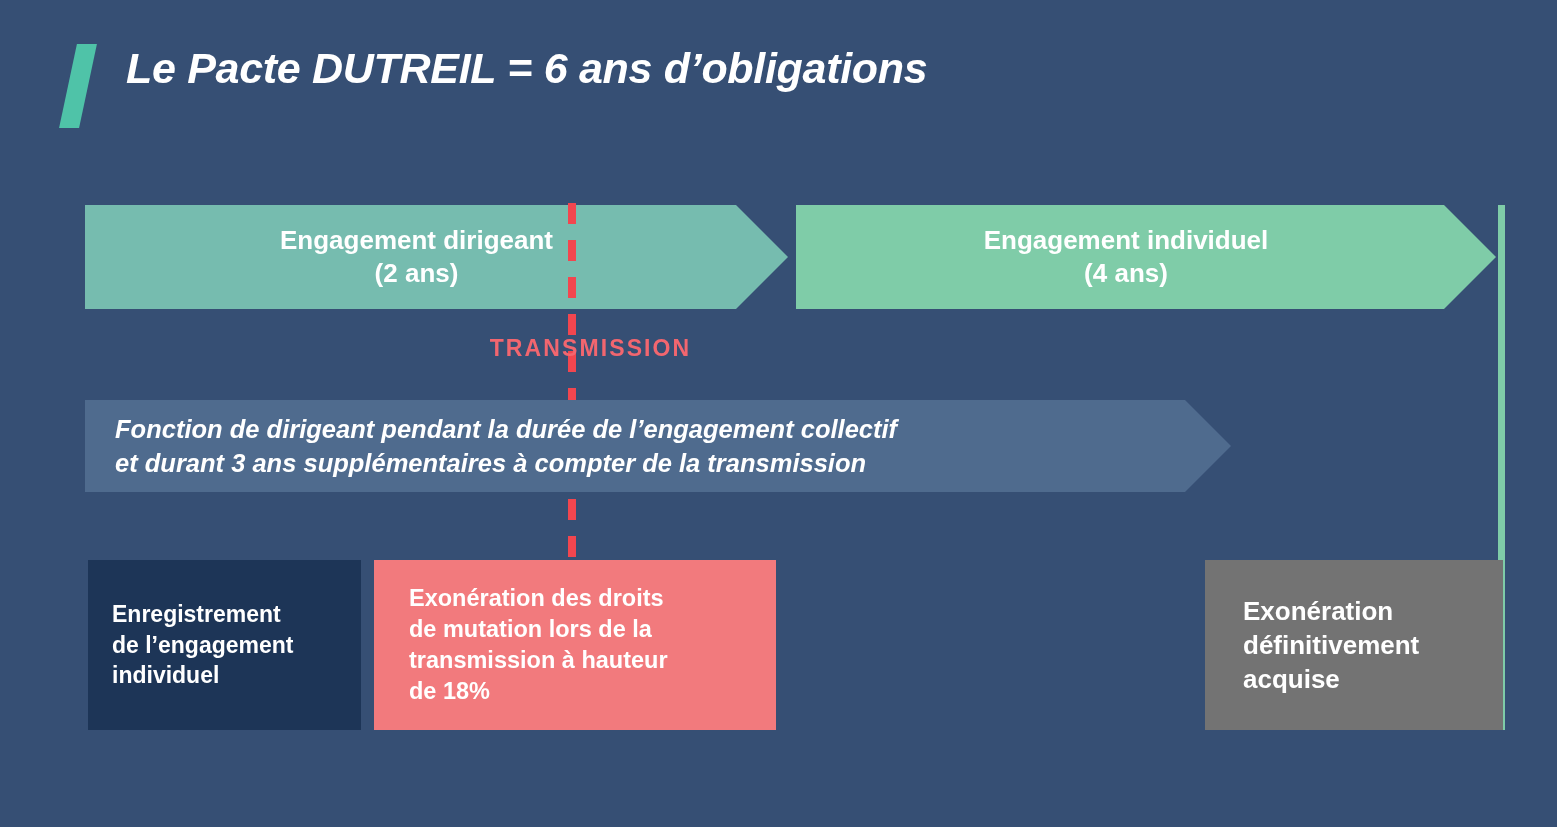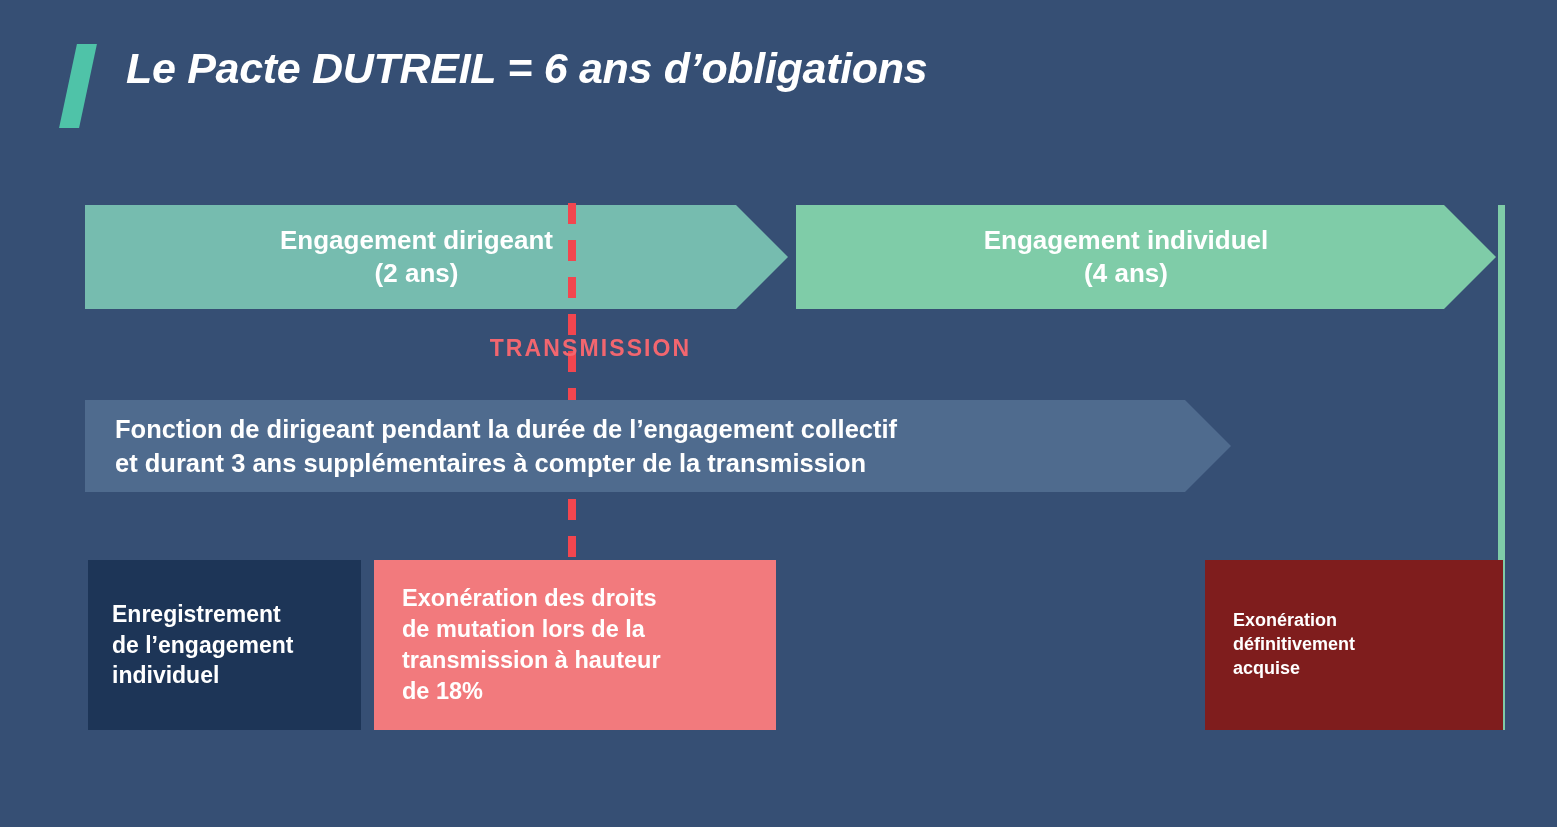--- a/index.html
+++ b/index.html
@@ -81,20 +81,21 @@
     width: 1146px;
     height: 92px;
     background: #4F6B8E;
     clip-path: polygon(0 0, calc(100% - 46px) 0, 100% 50%, calc(100% - 46px) 100%, 0 100%);
     justify-content: flex-start;
     text-align: left;
     padding-left: 30px;
     padding-right: 60px;
     font-size: 25.5px;
     line-height: 1.34;
+    font-style: italic;
   }
 
   
   .transmission-label {
     position: absolute;
     left: 0;
     top: 335px;
     width: 1144px;
     text-align: center;
     color: #F2666F;
@@ -150,31 +151,31 @@
     padding: 2px 24px;
   }
 
   .box-exoneration {
     left: 374px;
     top: 560px;
     width: 402px;
     height: 170px;
     background: #F27A7D;
     font-size: 23.5px;
-    padding: 0 28px;
+    padding: 0 35px;
   }
 
   .box-definitive {
     left: 1205px;
     top: 560px;
     width: 298px;
     height: 170px;
-    background: #7f1d1d;
-    font-size: 18px;
-    padding: 0 28px;
+    background: #737373;
+    font-size: 26px;
+    padding: 0 38px;
   }
 
   .line { display: block; }
 </style>
 </head>
 <body>
 
 <div class="canvas">
 
   <div class="title-row">

